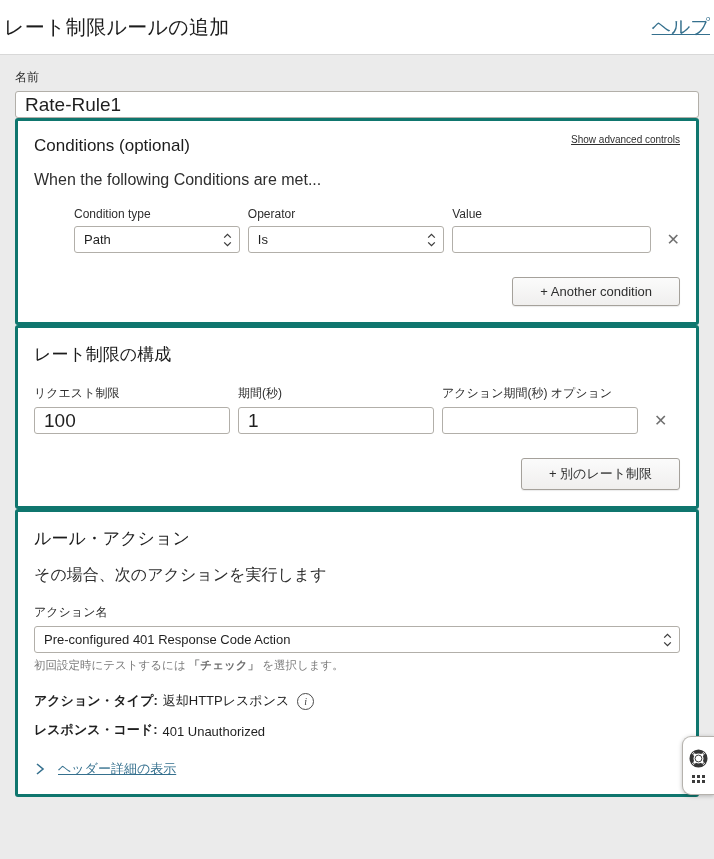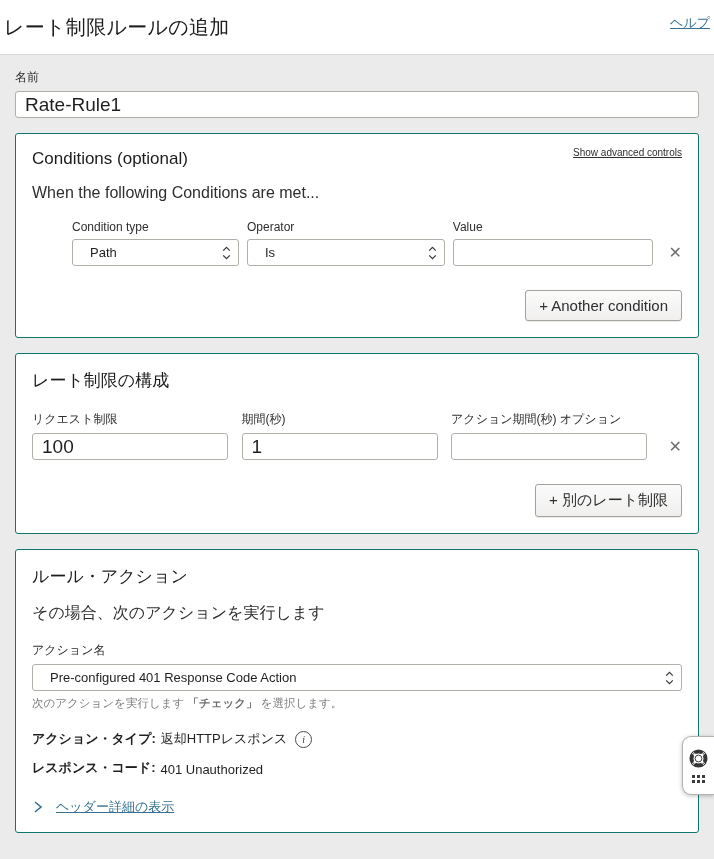--- a/index.html
+++ b/index.html
@@ -10,63 +10,63 @@
     color:#1f1f1f;
   }
   
   .page-header{
     background:#fff;border-bottom:1px solid #d8d8d8;
     height:55px;display:flex;align-items:center;justify-content:space-between;
     padding:0 4px;box-sizing:border-box;
   }
   .page-title{font-size:20px;font-weight:normal;margin:0;color:#1c1c1c;letter-spacing:.3px;}
   a.link{color:#35708e;text-decoration:underline;cursor:pointer;}
-  .help-link{font-size:13px;align-self:flex-start;margin-top:14px;text-align:right;}
+  .help-link{font-size:19px;align-self:flex-start;margin-top:14px;text-align:right;}
   
   .main{padding:14px 15px 0;box-sizing:border-box;}
   .field-label{display:block;font-size:12px;color:#2e2e2e;margin-bottom:5px;}
   .text-input{
     width:100%;height:27px;box-sizing:border-box;
     border:1px solid #b2afa9;border-radius:3px;background:#fff;
     font-size:19px;padding:0 9px;color:#1f1f1f;outline:none;
     font-family:"Liberation Sans","DejaVu Sans",sans-serif;
   }
   .panel{
-    background:#fff;border:1px solid #0f766e;border-radius:3px;
-    margin-top:15px;padding:13px 16px 16px;box-sizing:border-box;
+    background:#fff;border:3px solid #0f766e;border-radius:3px;
+    padding:13px 16px 16px;box-sizing:border-box;
   }
   .panel-head{display:flex;justify-content:space-between;align-items:flex-start;}
   .panel-title{font-size:17px;font-weight:normal;margin:2px 0 0;color:#1c1c1c;}
   .advanced-link{font-size:10px;color:#2e2e2e;text-decoration:underline;cursor:pointer;}
   .panel-intro{font-size:16px;color:#2e2e2e;margin-top:15px;}
   .fields-row{display:flex;align-items:flex-start;margin-top:18px;}
   .fields-row.indented{padding-left:40px;}
   .field-col{margin-right:8px;}
   .w-cond{width:168px;} .w-op{width:199px;} .w-val{width:201px;}
   .w-rate{width:196px;}
   
   .select{
     position:relative;height:27px;box-sizing:border-box;
     border:1px solid #b2afa9;border-radius:3px;background:#fff;
-    display:flex;align-items:center;padding:0 24px 0 17px;cursor:pointer;
+    display:flex;align-items:center;padding:0 24px 0 9px;cursor:pointer;
   }
   .select .select-value{font-size:13px;color:#1f1f1f;white-space:nowrap;overflow:hidden;}
   .select .stepper{position:absolute;right:7px;top:50%;transform:translateY(-50%);line-height:0;}
   .close-btn{
     background:none;border:none;cursor:pointer;padding:0;margin-left:8px;
     font-size:16px;color:#6f6f6f;line-height:27px;height:27px;align-self:flex-end;
     font-family:"DejaVu Sans",sans-serif;
   }
-  .row-fields-offset{margin-top:19px;justify-content:space-between;}
+  .row-fields-offset{margin-top:19px;}
   .btn-row{display:flex;justify-content:flex-end;margin-top:24px;}
   .secondary-btn{
-    font-size:15px;color:#2e2e2e;cursor:pointer;
+    font-size:13px;color:#2e2e2e;cursor:pointer;
     background:linear-gradient(#fbfbfb,#f0efee);
     border:1px solid #a5a19b;border-radius:3px;
-    padding:6px 13px;box-shadow:0 1px 1px rgba(0,0,0,.08);
+    padding:6px 27px;box-shadow:0 1px 1px rgba(0,0,0,.08);
     font-family:"Liberation Sans","DejaVu Sans",sans-serif;
   }
   
   .action-select-wrap{margin-top:18px;}
   .helper-text{font-size:11.5px;color:#7c7c7c;margin-top:5px;}
   .helper-text b{color:#6e6e6e;}
   .kv-line{font-size:13px;margin-top:19px;display:flex;align-items:flex-end;}
   .kv-line + .kv-line{margin-top:11px;}
   .kv-label{font-weight:bold;margin-right:5px;}
   .info-icon{
@@ -182,21 +182,21 @@
       <label class="field-label">アクション名</label>
       <div class="select">
         <span class="select-value">Pre-configured 401 Response Code Action</span>
         <span class="stepper">
           <svg width="9" height="16" viewBox="0 0 9 16">
               <path d="M1.2 5.6 L4.5 2.4 L7.8 5.6" fill="none" stroke="#3c3c3c" stroke-width="1.3"></path>
               <path d="M1.2 10.4 L4.5 13.6 L7.8 10.4" fill="none" stroke="#3c3c3c" stroke-width="1.3"></path>
             </svg>
         </span>
       </div>
-      <div class="helper-text"><span>次のアクションを実行します </span><b>「チェック」</b><span> を選択します。</span></div>
+      <div class="helper-text"><span>初回設定時にテストするには </span><b>「チェック」</b><span> を選択します。</span></div>
     </div>
 
     <div class="kv-line">
       <span class="kv-label">アクション・タイプ:</span>
       <span>返却HTTPレスポンス</span>
       <span class="info-icon">i</span>
     </div>
 
     <div class="kv-line">
       <span class="kv-label">レスポンス・コード:</span>

